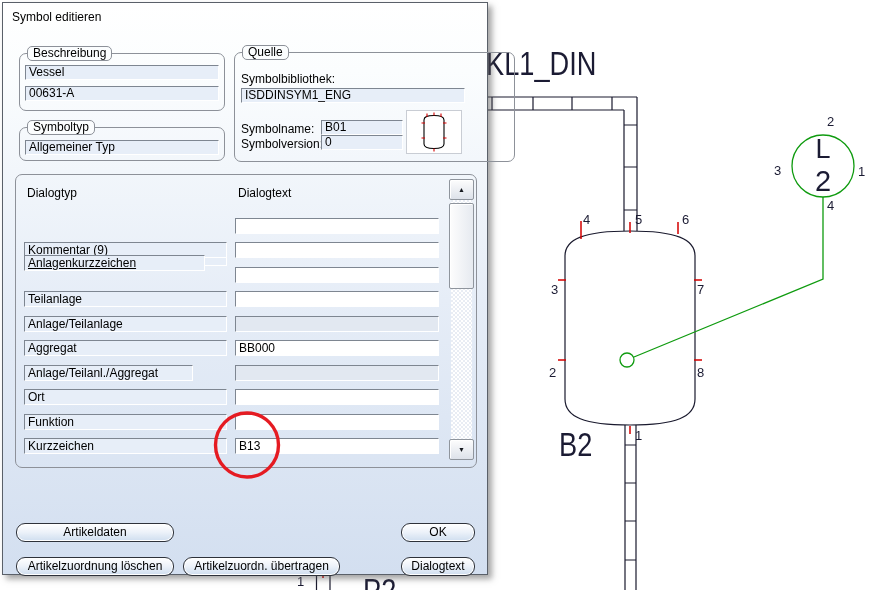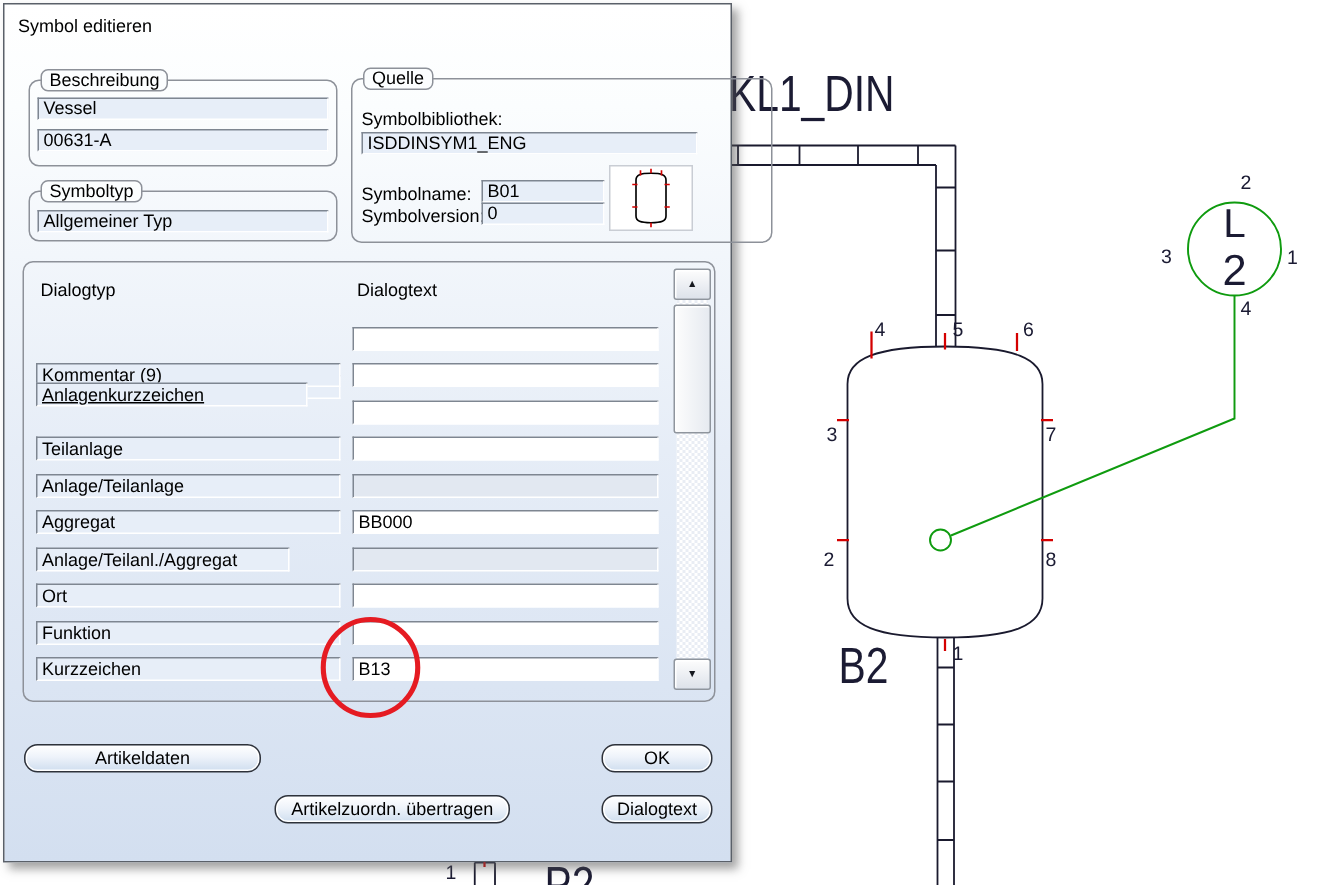--- a/index.html
+++ b/index.html
@@ -50,21 +50,21 @@
 
   .preview {
     position:absolute; background:#ffffff; border:1px solid #c9cdd4;
   }
 
   .btn {
     position:absolute; border:1px solid #2e323a; border-radius:9px;
     background:linear-gradient(180deg,#ffffff 0%,#eef3fa 45%,#cfdeef 100%);
     box-shadow:inset 0 0 0 1px #ffffff;
     font-size:12px; color:#000; font-family:"Liberation Sans",sans-serif;
-    text-align:center; line-height:16px; cursor:default;
+    text-align:center; line-height:16px; cursor:default;margin-top:27px;
   }
 
   .sb { position:absolute; left:446px; top:176px; width:25px; height:281px; }
   .sb-btn {
     position:absolute; left:0; width:25px; height:21px;
     border:1px solid #8f959d; border-radius:2px;
     background:linear-gradient(180deg,#fdfdfd,#dde2ea);
     box-shadow:inset 1px 1px 0 #ffffff;
     display:flex; align-items:center; justify-content:center;
     font-size:7px; color:#15181e;
@@ -204,19 +204,20 @@
       <span>▲</span>
     </div>
     <div class="sb-thumb"></div>
     <div class="sb-btn" style="top:260px;">
       <span>▼</span>
     </div>
   </div>
 
   <div class="btn" style="left:13px;top:493px;width:158px;height:19px;">Artikeldaten</div>
   <div class="btn" style="left:398px;top:493px;width:74px;height:19px;">OK</div>
+  <div class="btn" style="left:13px;top:527px;width:158px;height:19px;">Artikelzuordnung löschen</div>
   <div class="btn" style="left:180px;top:527px;width:157px;height:19px;">Artikelzuordn. übertragen</div>
   <div class="btn" style="left:398px;top:527px;width:74px;height:19px;">Dialogtext</div>
 </div>
 
 <svg id="annotation-svg" width="72" height="72">
   <ellipse cx="35" cy="35" rx="31.5" ry="32" fill="none" stroke="#e51b22" stroke-width="3.4"></ellipse>
 </svg>
 
 </body></html>

